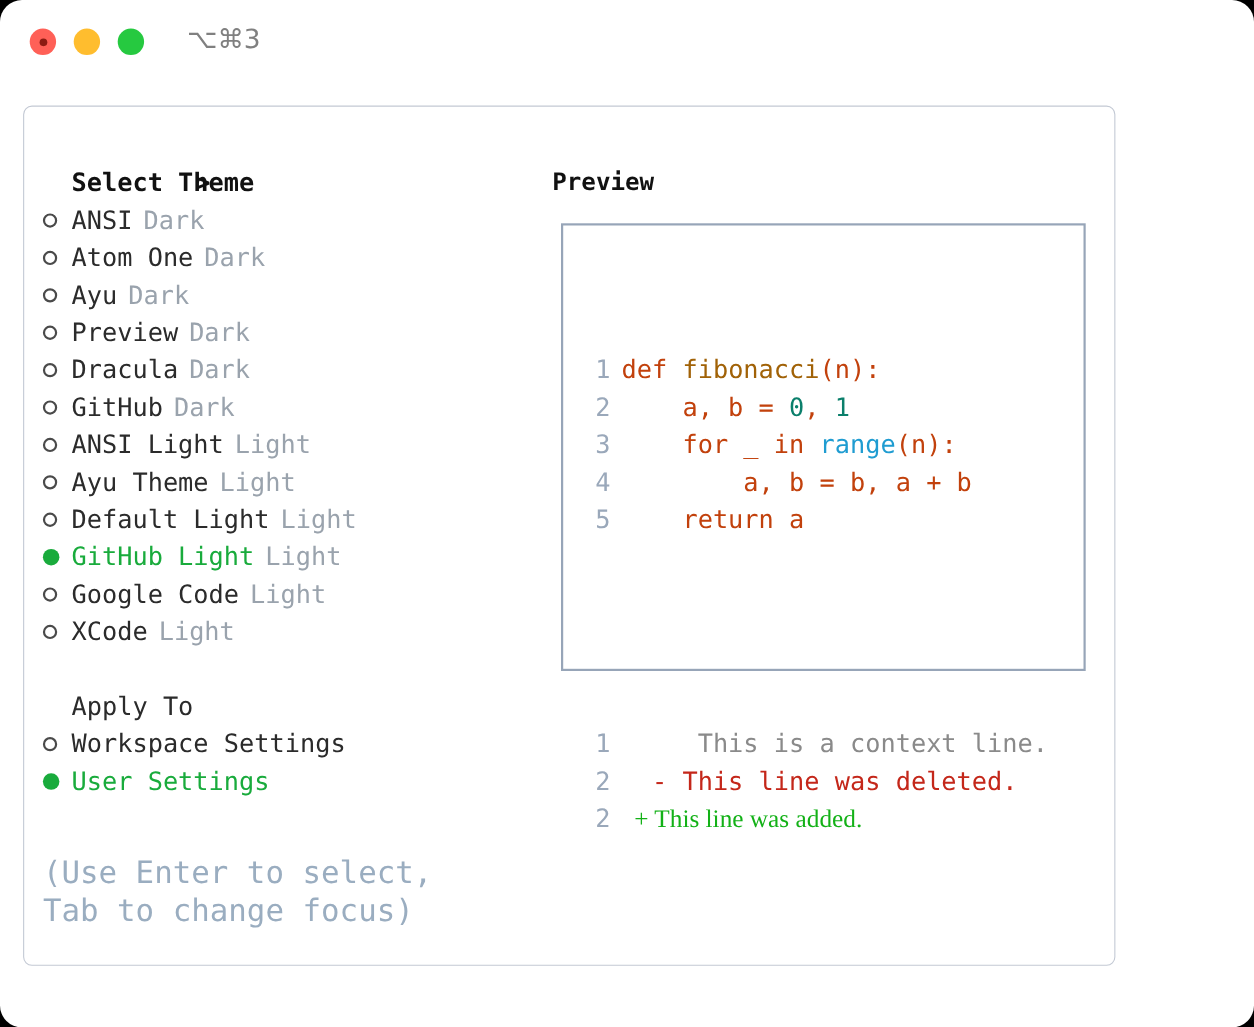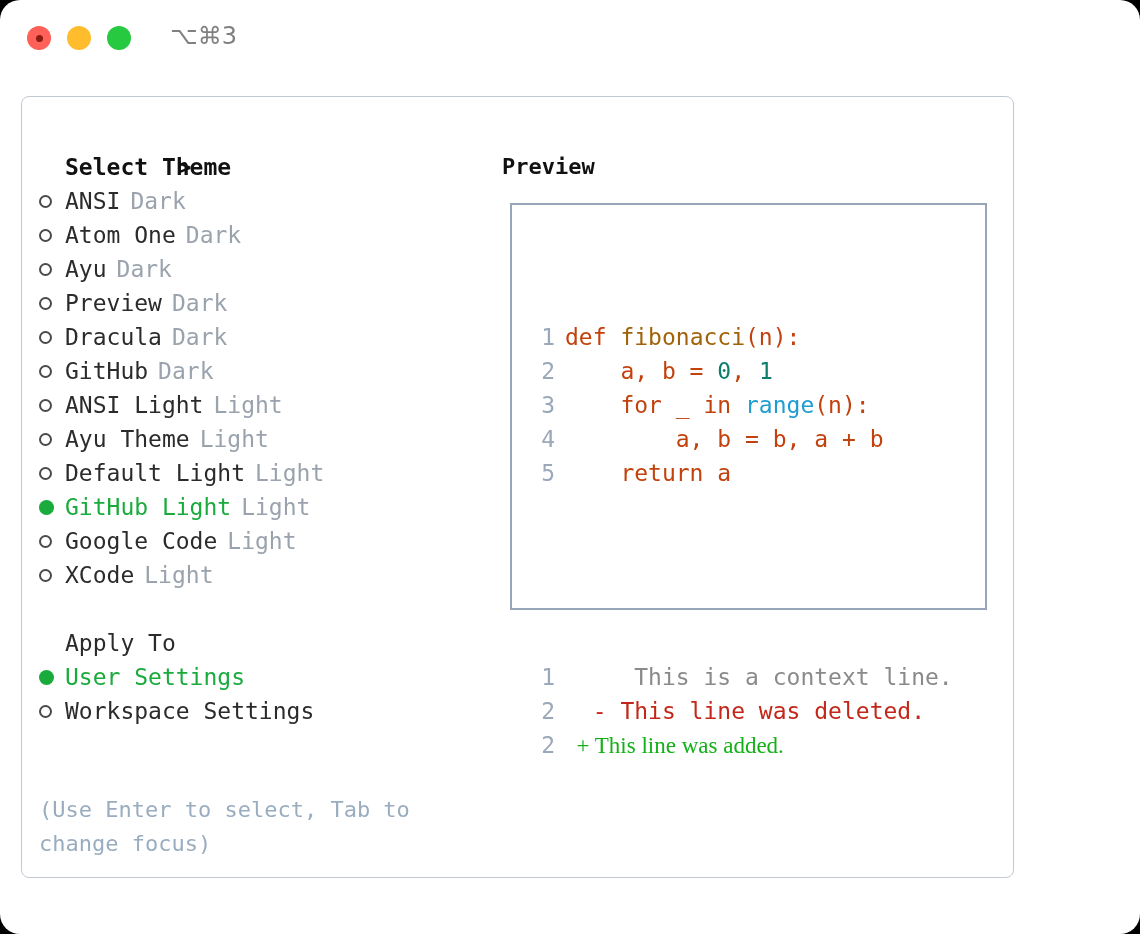--- a/index.html
+++ b/index.html
@@ -146,23 +146,23 @@
   .kind {
     color: #9aa3ad;
     padding-left: 10px;
   }
 
   .spacer-row { height: 34px; }
 
   .hint {
     position: absolute;
     left: 17px;
-    top: 696px;
+    top: 680px;
     width: 410px;
-    font-size: 22px;
+    font-size: 28px;
     line-height: 34px;
     color: #9aadc0;
     white-space: pre-wrap;
   }
 
   
   .right-col {
     position: absolute;
     left: 480px;
     top: 53px;
@@ -251,22 +251,22 @@
         </div>
 
       <div class="spacer-row"></div>
 
       <div class="row">
         <span class="marker"></span>
         <span class="label">Apply To</span>
       </div>
 
       <div id="apply-list">
+          <div class="row"><span class="marker"><span class="dot-empty"></span></span><span class="label">Workspace Settings</span></div>
           <div class="row"><span class="marker"><span class="dot-filled"></span></span><span class="label selected">User Settings</span></div>
-          <div class="row"><span class="marker"><span class="dot-empty"></span></span><span class="label">Workspace Settings</span></div>
         </div>
     </div>
 
     <div class="hint">(Use Enter to select, Tab to change focus)</div>
 
     <div class="right-col">
       <div class="preview-title">Preview</div>
 
       <div class="preview-box">
         <div class="code">

